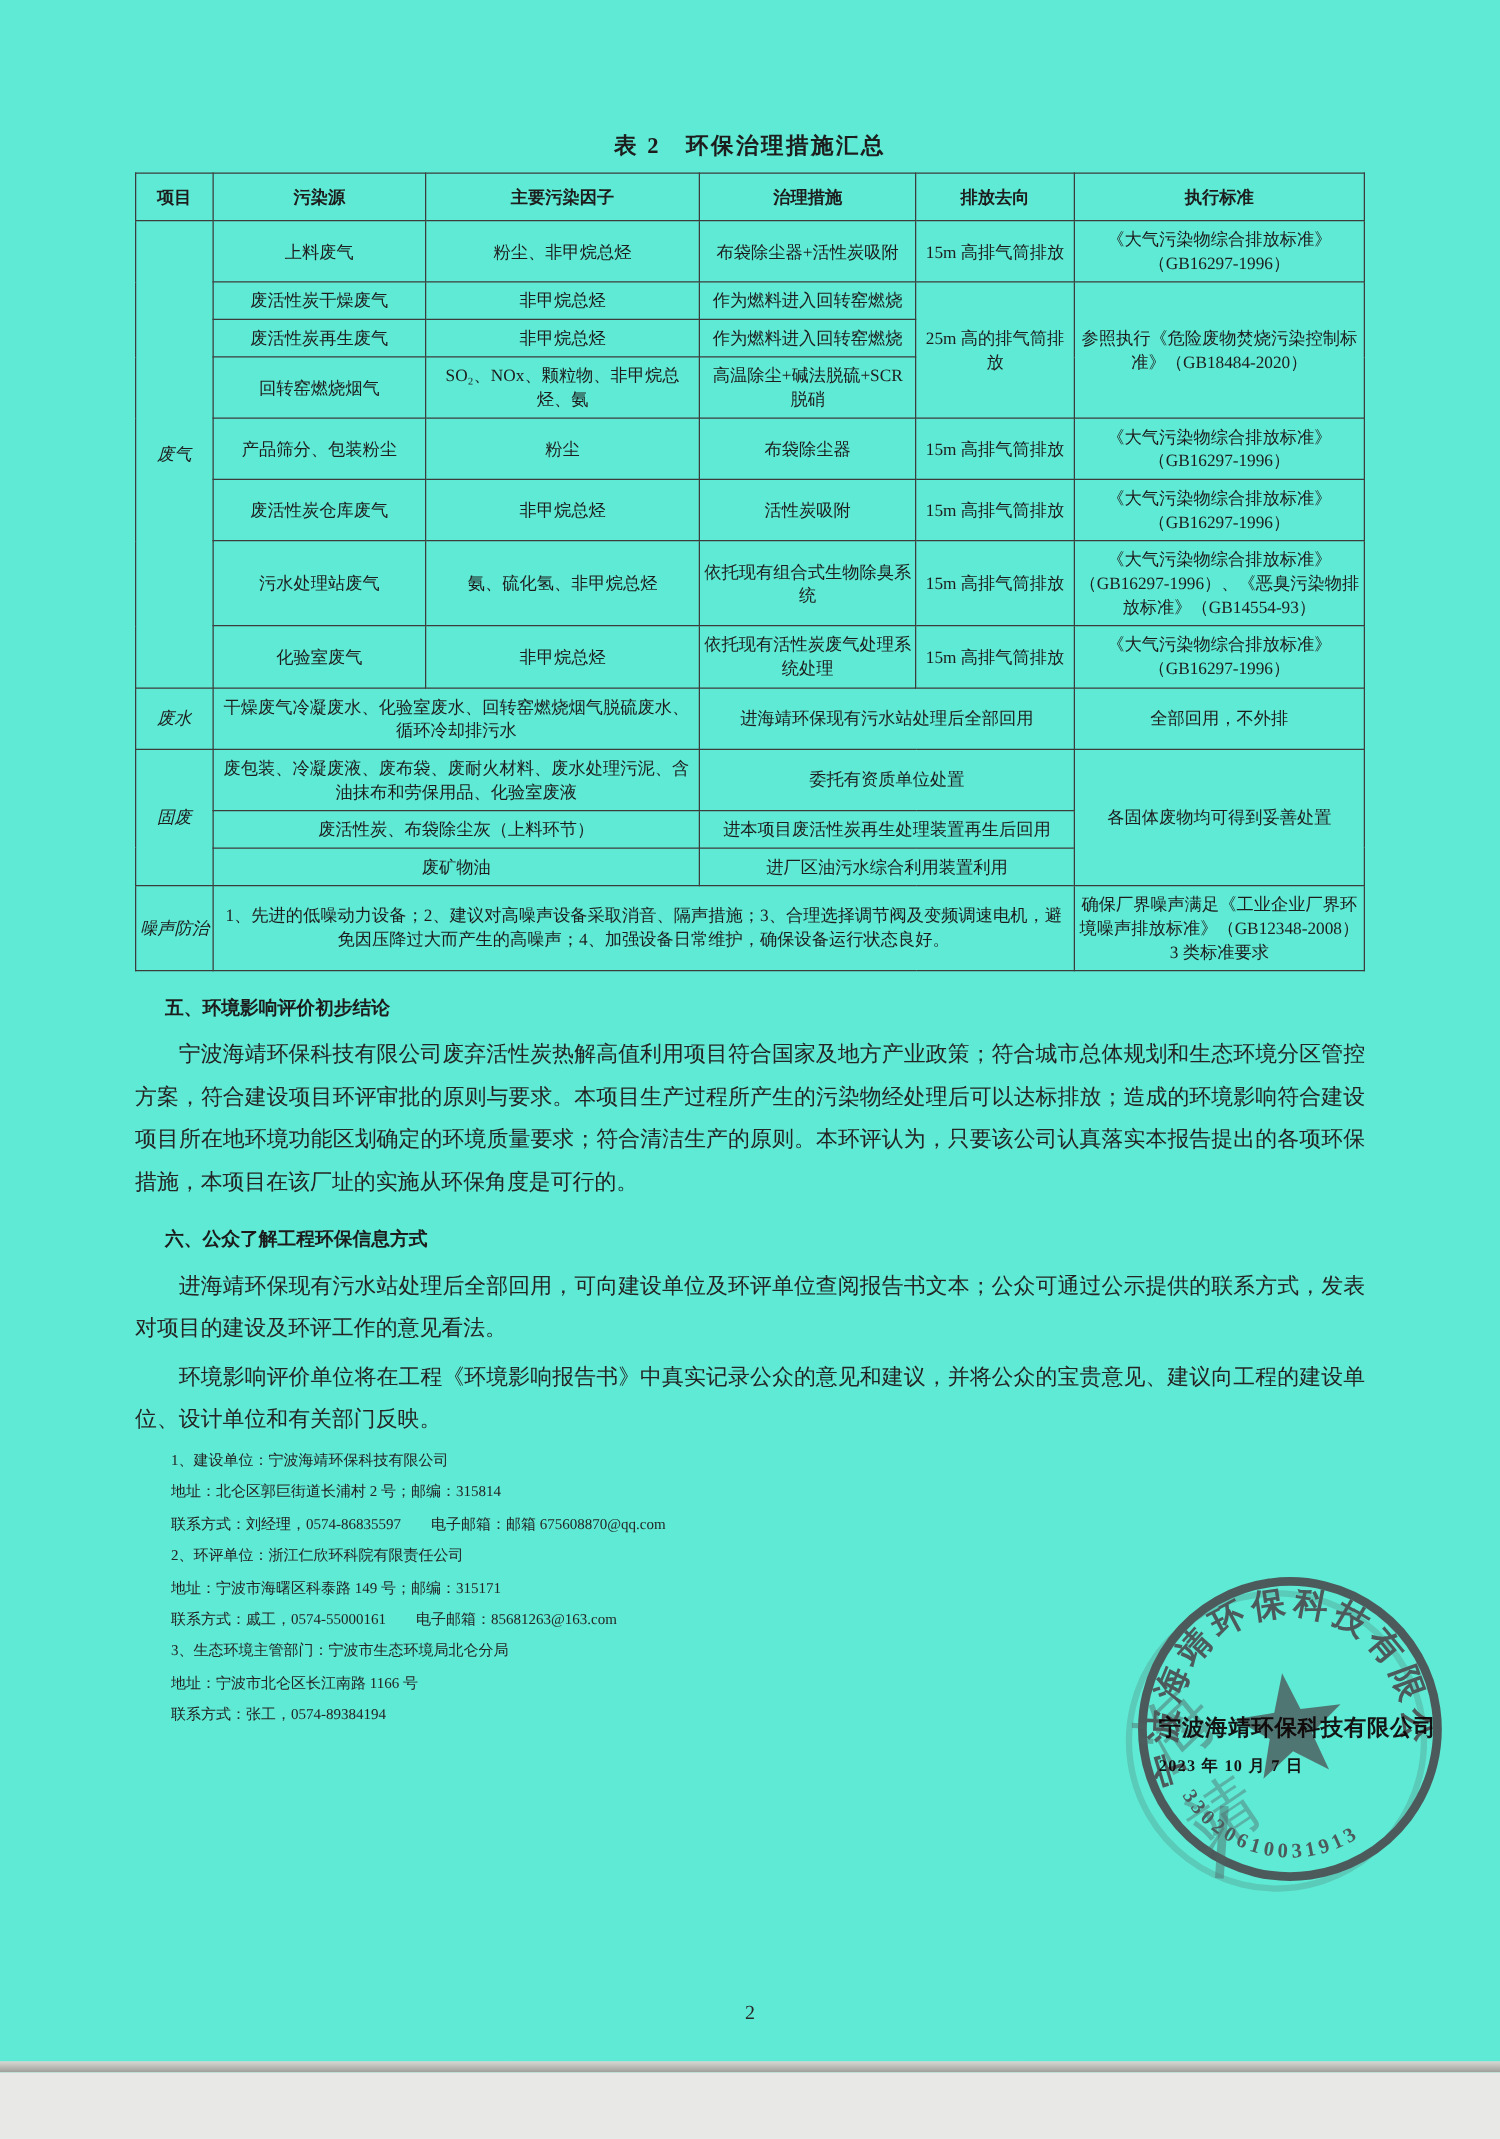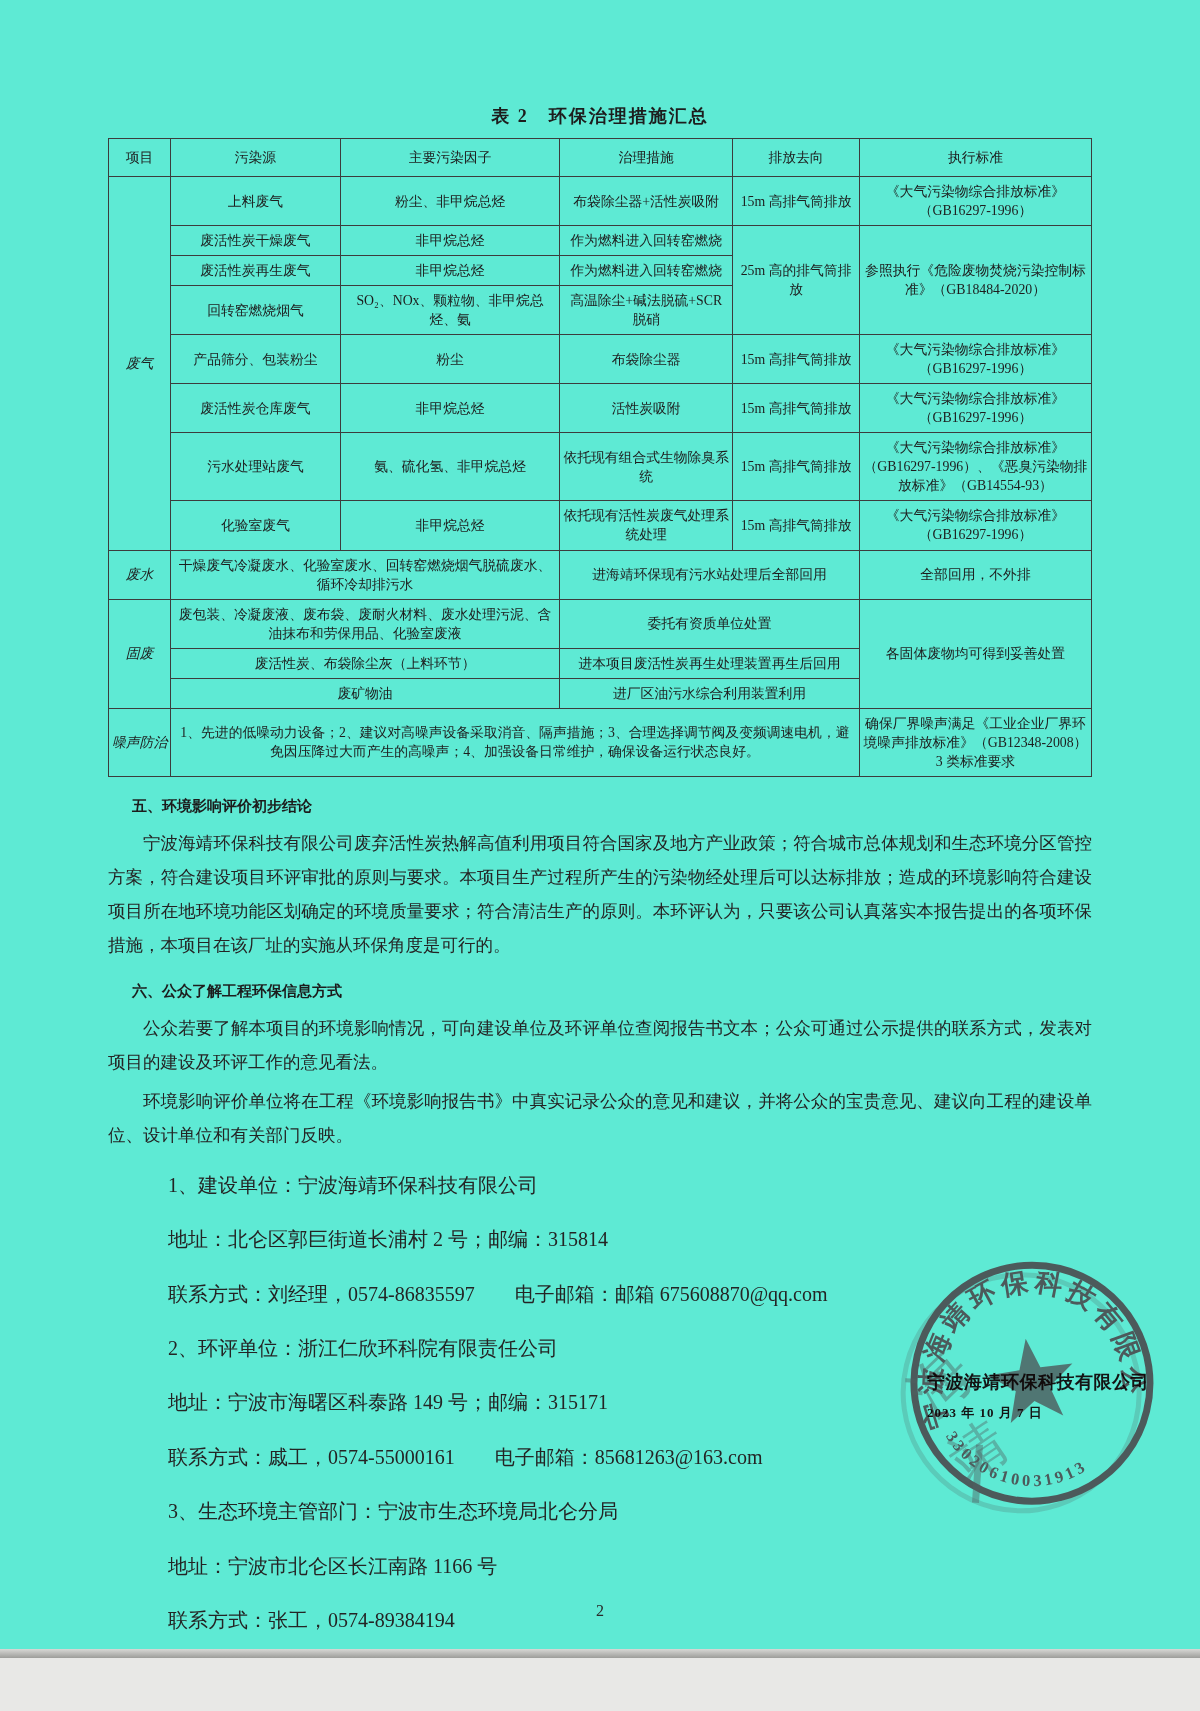--- a/index.html
+++ b/index.html
@@ -33,42 +33,42 @@
   }
   table.epa th, table.epa td{
     border:1px solid #3c3c3c;
     text-align:center;
     vertical-align:middle;
     padding:5px 3px;
     line-height:1.38;
     font-weight:normal;
     word-break:break-word;
   }
-  table.epa th{padding:9px 3px;}
+  table.epa th{padding:9px 3px;font-weight:bold;}
   td.label-cell{white-space:nowrap;padding:5px 1px;font-style:italic;}
   td.noise-content{padding:6px 10px;}
   h3.sec-heading{
     font-size:15px;
     font-weight:bold;
     color:#1c1c1c;
     margin:20px 0 10px 0;
     text-indent:1.6em;
   }
   p.body-para{
     font-size:17.5px;
     line-height:1.95;
     text-align:justify;
     text-indent:2em;
     margin:0 0 4px 0;
     color:#242424;
   }
   p.item-line{
-    font-size:20px;
+    font-size:12px;
     line-height:2.12;
-    margin:12px;
+    margin:0;
     text-indent:2.4em;
     color:#242424;
   }
   .stamp{
     position:absolute;
     left:885px;top:1240px;
     width:300px;height:330px;
   }
   .stamp-text{
     position:absolute;
@@ -214,21 +214,21 @@
           <td colspan="4" class="noise-content">1、先进的低噪动力设备；2、建议对高噪声设备采取消音、隔声措施；3、合理选择调节阀及变频调速电机，避免因压降过大而产生的高噪声；4、加强设备日常维护，确保设备运行状态良好。</td>
           <td>确保厂界噪声满足《工业企业厂界环境噪声排放标准》（GB12348-2008）3 类标准要求</td>
         </tr>
       </tbody>
     </table>
 
     <h3 class="sec-heading">五、环境影响评价初步结论</h3>
     <p class="body-para">宁波海靖环保科技有限公司废弃活性炭热解高值利用项目符合国家及地方产业政策；符合城市总体规划和生态环境分区管控方案，符合建设项目环评审批的原则与要求。本项目生产过程所产生的污染物经处理后可以达标排放；造成的环境影响符合建设项目所在地环境功能区划确定的环境质量要求；符合清洁生产的原则。本环评认为，只要该公司认真落实本报告提出的各项环保措施，本项目在该厂址的实施从环保角度是可行的。</p>
 
     <h3 class="sec-heading">六、公众了解工程环保信息方式</h3>
-    <p class="body-para">公众若要了解本项目的环境影响情况，可向建设单位及环评单位查阅报告书文本；公众可通过公示提供的联系方式，发表对项目的建设及环评工作的意见看法。</p>
+    <p class="body-para">进海靖环保现有污水站处理后全部回用，可向建设单位及环评单位查阅报告书文本；公众可通过公示提供的联系方式，发表对项目的建设及环评工作的意见看法。</p>
     <p class="body-para">环境影响评价单位将在工程《环境影响报告书》中真实记录公众的意见和建议，并将公众的宝贵意见、建议向工程的建设单位、设计单位和有关部门反映。</p>
 
     <p class="item-line">1、建设单位：宁波海靖环保科技有限公司</p>
     <p class="item-line">地址：北仑区郭巨街道长浦村 2 号；邮编：315814</p>
     <p class="item-line">联系方式：刘经理，0574-86835597　　电子邮箱：邮箱 675608870@qq.com</p>
     <p class="item-line">2、环评单位：浙江仁欣环科院有限责任公司</p>
     <p class="item-line">地址：宁波市海曙区科泰路 149 号；邮编：315171</p>
     <p class="item-line">联系方式：戚工，0574-55000161　　电子邮箱：85681263@163.com</p>
     <p class="item-line">3、生态环境主管部门：宁波市生态环境局北仑分局</p>
     <p class="item-line">地址：宁波市北仑区长江南路 1166 号</p>

